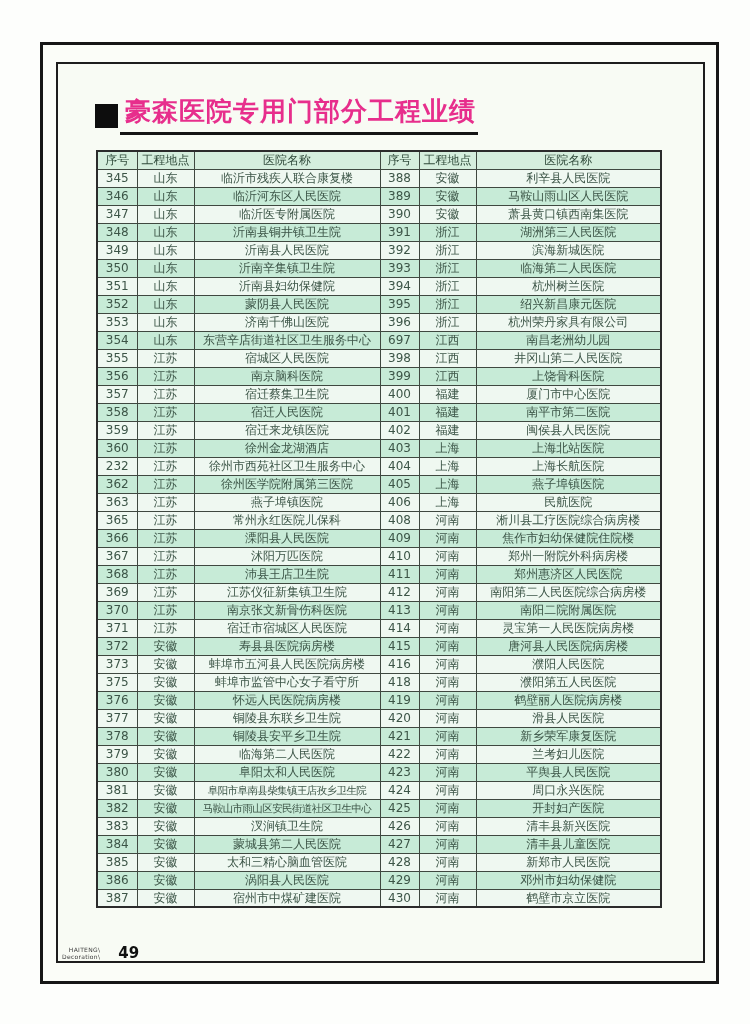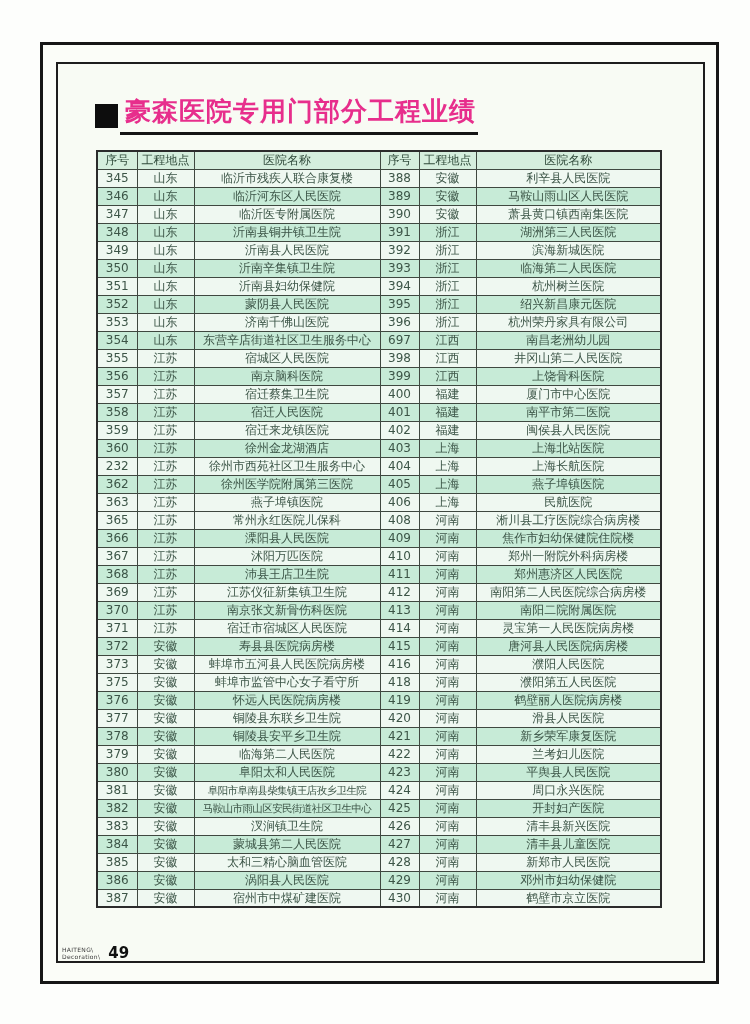--- a/index.html
+++ b/index.html
@@ -47,21 +47,21 @@
     font-size:12px;line-height:1;color:var(--text-color);
     white-space:nowrap;overflow:visible;
   }
   .projects-table thead th{
     background:var(--header-bg);font-weight:normal;color:#2f4a3a;
   }
   .projects-table tr.light td{background:var(--row-light);}
   .projects-table tr.green td{background:var(--row-green);}
   .projects-table td.tight{font-size:10.5px;letter-spacing:-0.6px;}
   .footer-logo{
-    position:absolute;left:62px;top:944px;display:flex;align-items:center;gap:7px;
+    position:absolute;left:62px;top:944px;display:flex;align-items:center;gap:17px;text-align:right;
   }
   .brand-lines{display:flex;flex-direction:column;line-height:1.2;}
   .brand-lines span{font-size:6px;color:#3a3a3a;letter-spacing:0.3px;}
   .page-number{font-size:15px;font-weight:bold;color:#101010;margin-left:1px;}
 </style>
 </head>
 <body>
 
 <div class="outer-frame"></div>
 <div class="inner-frame"></div>

